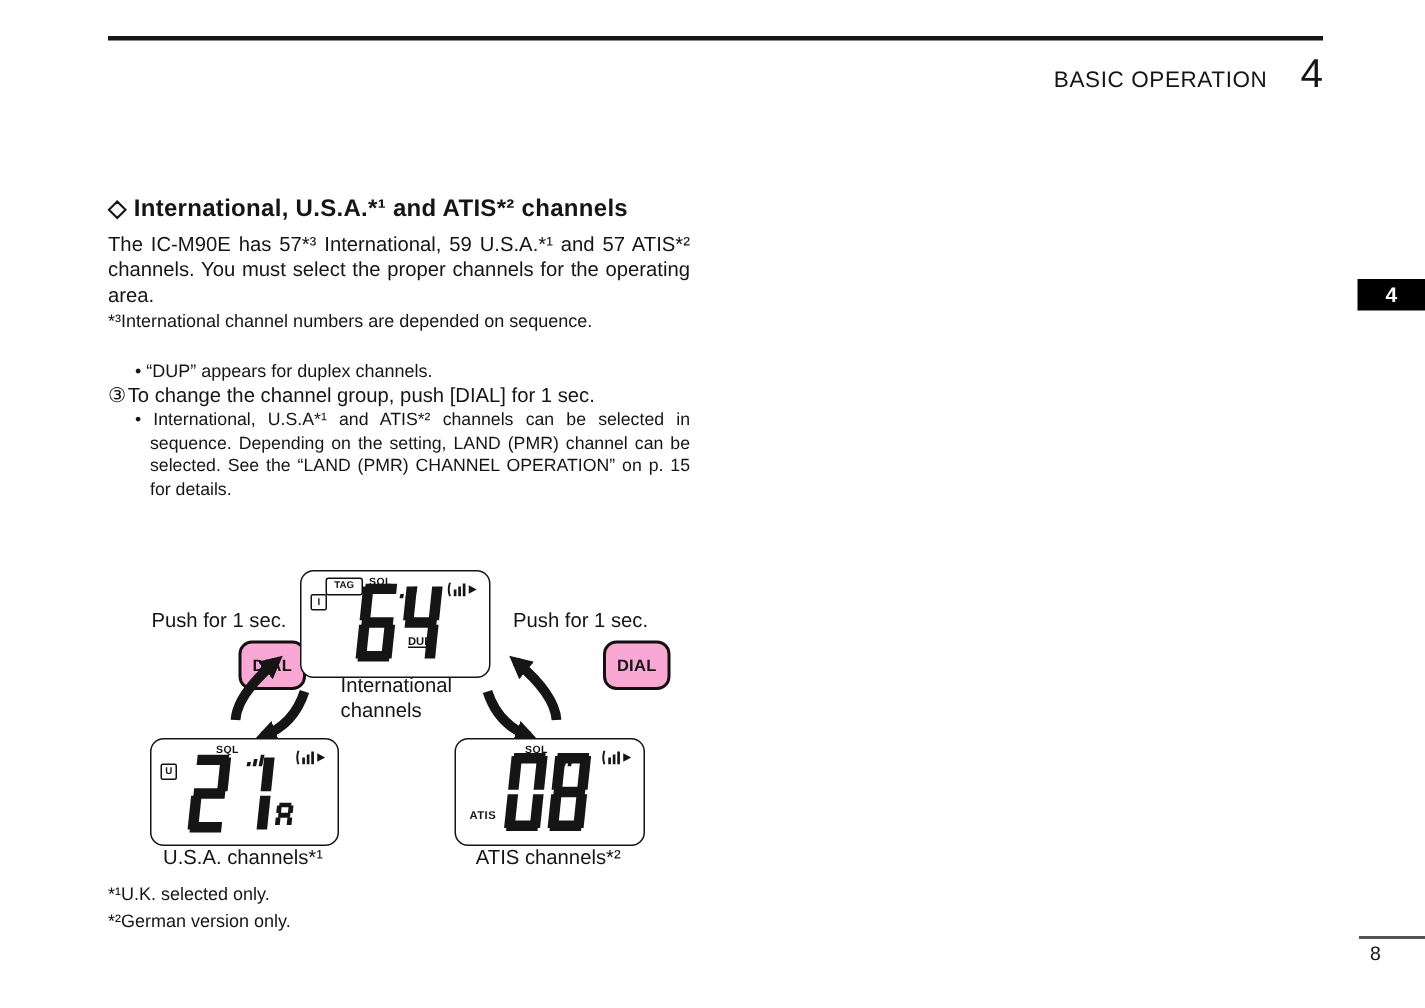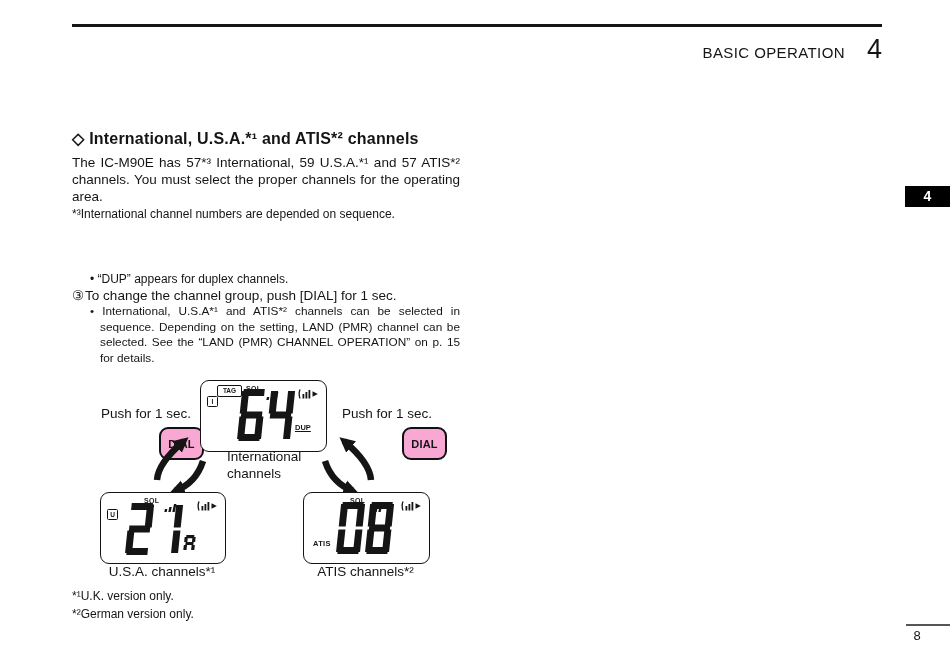--- a/index.html
+++ b/index.html
@@ -15,21 +15,21 @@
   .side-tab{right:0;top:186px;width:45px;height:21px;background:#000;color:#fff;
             font-size:14px;font-weight:bold;text-align:center;line-height:21px;}
 
   
   .heading{left:72px;top:129px;width:420px;font-size:16px;font-weight:bold;letter-spacing:0.2px;}
   .intro{left:72px;top:154px;width:388px;font-size:13.5px;line-height:17px;text-align:justify;}
   .note3{left:72px;top:207px;width:400px;font-size:12px;line-height:15px;}
   .steps{left:72px;top:239px;width:388px;}
   .step{font-size:13.5px;line-height:17px;}
   .step .num{margin-right:1px;}
-  .sub1{font-size:12px;line-height:16px;padding-left:18px;margin-top:32px;}
+  .sub1{font-size:12px;line-height:16px;padding-left:18px;}
   .sub2{font-size:11.8px;line-height:15.6px;padding-left:28px;text-indent:-10px;text-align:justify;}
 
   
   .push-label{font-size:13.5px;white-space:nowrap;}
   .push-left{left:92px;top:406px;width:99px;text-align:right;}
   .push-right{left:342px;top:406px;}
   .dial-btn{width:41px;height:29px;border:2px solid #111;border-radius:9px;background:#f9a8d4;
             display:flex;align-items:center;justify-content:center;
             font-size:11px;font-weight:bold;letter-spacing:0.2px;margin-left:36px;}
   .dial-left{left:123px;top:427px;}
@@ -40,21 +40,21 @@
   .lcd-top{left:200px;top:380px;width:125px;height:70px;}
   .lcd-usa{left:100px;top:492px;width:124px;height:70px;}
   .lcd-atis{left:303px;top:492px;width:125px;height:70px;}
   .lcd .tagbox{position:absolute;left:16px;top:4px;width:23px;height:10px;border:1.1px solid #111;
                border-radius:2px;font-size:6.5px;font-weight:bold;text-align:center;line-height:9px;}
   .lcd .sql{position:absolute;top:4px;font-size:7px;font-weight:bold;letter-spacing:0.3px;}
   .lcd .sqlbars{position:absolute;top:5px;}
   .lcd .busy{position:absolute;right:7px;top:4px;}
   .lcd .gbox{position:absolute;left:6px;width:9px;height:9px;border:1px solid #111;border-radius:1.5px;
              font-size:6.5px;font-weight:bold;text-align:center;line-height:9px;}
-  .lcd .dup{position:absolute;left:94px;top:42px;font-size:7.5px;font-weight:bold;text-decoration:underline;}
+  .lcd .dup{position:absolute;left:71px;top:42px;font-size:7.5px;font-weight:bold;text-decoration:underline;}
   .lcd .atisflag{position:absolute;left:9px;top:46px;font-size:7.5px;font-weight:bold;letter-spacing:0.3px;}
   .seg{position:absolute;}
   .seg svg{display:block;}
 
   .lcd-caption{font-size:13.5px;text-align:center;white-space:nowrap;}
   .cap-usa{left:96px;top:564px;width:132px;}
   .cap-atis{left:299px;top:564px;width:133px;}
 
   .footnotes{left:72px;top:588px;font-size:12px;line-height:17.5px;}
 
@@ -249,20 +249,20 @@
             <rect x="1.5" y="22.5" width="21" height="7"></rect>
           </g>
         </svg>
       </div>
   </div>
 
   <div class="abs lcd-caption cap-usa">U.S.A. channels*¹</div>
   <div class="abs lcd-caption cap-atis">ATIS channels*²</div>
 
   <div class="abs footnotes">
-    <div>*¹U.K. version only.</div>
+    <div>*¹U.K. selected only.</div>
     <div>*²German version only.</div>
   </div>
 
   <div class="abs page-rule"></div>
   <div class="abs page-num">8</div>
 
 </div>
 
 </body></html>

